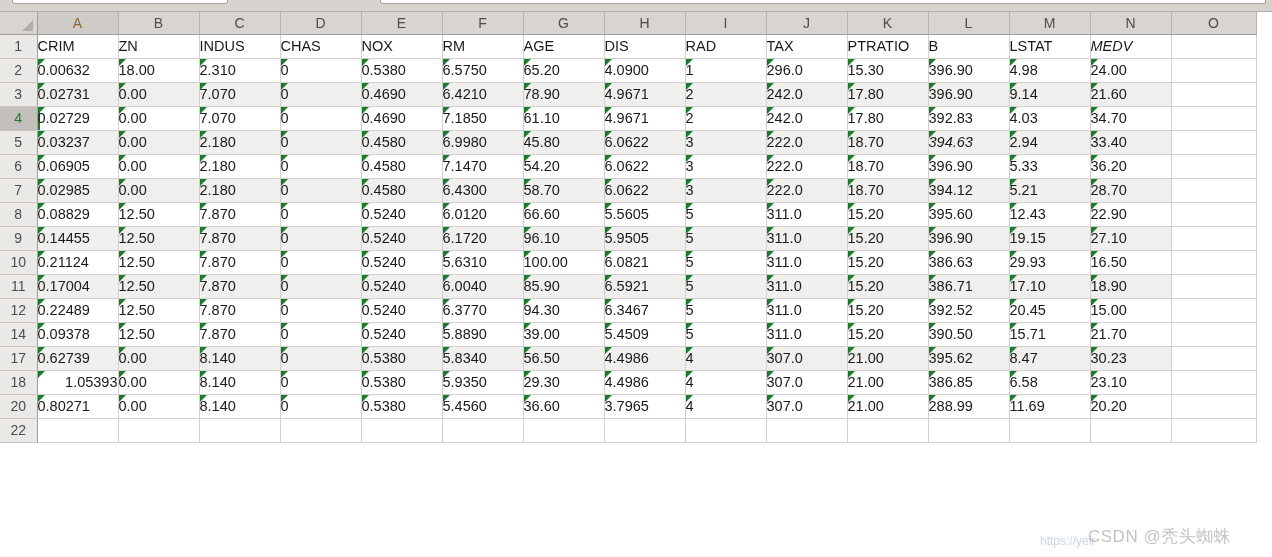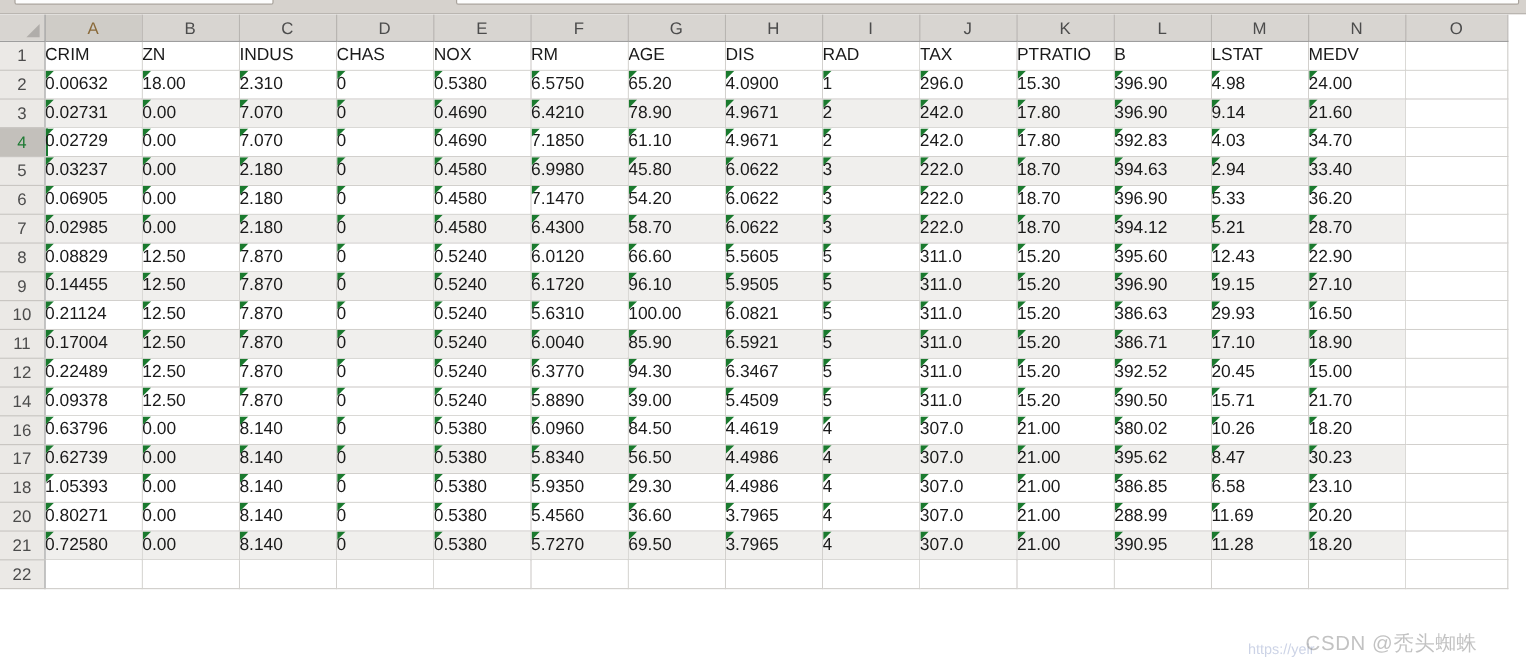--- a/index.html
+++ b/index.html
@@ -187,21 +187,21 @@
             <td class="cell" style="width: 81px;">CHAS</td>
             <td class="cell" style="width: 81px;">NOX</td>
             <td class="cell" style="width: 81px;">RM</td>
             <td class="cell" style="width: 81px;">AGE</td>
             <td class="cell" style="width: 81px;">DIS</td>
             <td class="cell" style="width: 81px;">RAD</td>
             <td class="cell" style="width: 81px;">TAX</td>
             <td class="cell" style="width: 81px;">PTRATIO</td>
             <td class="cell" style="width: 81px;">B</td>
             <td class="cell" style="width: 81px;">LSTAT</td>
-            <td class="cell" style="width: 81px;">MEDV</td>
+            <td class="cell" style="width: 81px; font-style: italic;">MEDV</td>
             <td class="cell empty" style="width: 85px;"></td>
           </tr>
           <tr>
             <td class="rowhead">2</td>
             <td class="cell flag" style="width: 81px;">0.00632</td>
             <td class="cell flag" style="width: 81px;">18.00</td>
             <td class="cell flag" style="width: 81px;">2.310</td>
             <td class="cell flag" style="width: 81px;">0</td>
             <td class="cell flag" style="width: 81px;">0.5380</td>
             <td class="cell flag" style="width: 81px;">6.5750</td>
@@ -257,21 +257,21 @@
             <td class="cell flag" style="width: 81px;">0.00</td>
             <td class="cell flag" style="width: 81px;">2.180</td>
             <td class="cell flag" style="width: 81px;">0</td>
             <td class="cell flag" style="width: 81px;">0.4580</td>
             <td class="cell flag" style="width: 81px;">6.9980</td>
             <td class="cell flag" style="width: 81px;">45.80</td>
             <td class="cell flag" style="width: 81px;">6.0622</td>
             <td class="cell flag" style="width: 81px;">3</td>
             <td class="cell flag" style="width: 81px;">222.0</td>
             <td class="cell flag" style="width: 81px;">18.70</td>
-            <td class="cell flag" style="width: 81px;">394.63</td>
+            <td class="cell flag" style="width: 81px; font-style: italic;">394.63</td>
             <td class="cell flag" style="width: 81px;">2.94</td>
             <td class="cell flag" style="width: 81px;">33.40</td>
             <td class="cell empty" style="width: 85px;"></td>
           </tr>
           <tr>
             <td class="rowhead">6</td>
             <td class="cell flag" style="width: 81px;">0.06905</td>
             <td class="cell flag" style="width: 81px;">0.00</td>
             <td class="cell flag" style="width: 81px;">2.180</td>
             <td class="cell flag" style="width: 81px;">0</td>
@@ -406,59 +406,41 @@
             <td class="cell flag" style="width: 81px;">39.00</td>
             <td class="cell flag" style="width: 81px;">5.4509</td>
             <td class="cell flag" style="width: 81px;">5</td>
             <td class="cell flag" style="width: 81px;">311.0</td>
             <td class="cell flag" style="width: 81px;">15.20</td>
             <td class="cell flag" style="width: 81px;">390.50</td>
             <td class="cell flag" style="width: 81px;">15.71</td>
             <td class="cell flag" style="width: 81px;">21.70</td>
             <td class="cell empty" style="width: 85px;"></td>
           </tr>
-          <tr>
-            <td class="rowhead">16</td>
-            <td class="cell flag" style="width: 81px;">0.63796</td>
-            <td class="cell flag" style="width: 81px;">0.00</td>
-            <td class="cell flag" style="width: 81px;">8.140</td>
-            <td class="cell flag" style="width: 81px;">0</td>
-            <td class="cell flag" style="width: 81px;">0.5380</td>
-            <td class="cell flag" style="width: 81px;">6.0960</td>
-            <td class="cell flag" style="width: 81px;">84.50</td>
-            <td class="cell flag" style="width: 81px;">4.4619</td>
-            <td class="cell flag" style="width: 81px;">4</td>
-            <td class="cell flag" style="width: 81px;">307.0</td>
-            <td class="cell flag" style="width: 81px;">21.00</td>
-            <td class="cell flag" style="width: 81px;">380.02</td>
-            <td class="cell flag" style="width: 81px;">10.26</td>
-            <td class="cell flag" style="width: 81px;">18.20</td>
-            <td class="cell empty" style="width: 85px;"></td>
-          </tr>
           <tr class="alt">
             <td class="rowhead">17</td>
             <td class="cell flag" style="width: 81px;">0.62739</td>
             <td class="cell flag" style="width: 81px;">0.00</td>
             <td class="cell flag" style="width: 81px;">8.140</td>
             <td class="cell flag" style="width: 81px;">0</td>
             <td class="cell flag" style="width: 81px;">0.5380</td>
             <td class="cell flag" style="width: 81px;">5.8340</td>
             <td class="cell flag" style="width: 81px;">56.50</td>
             <td class="cell flag" style="width: 81px;">4.4986</td>
             <td class="cell flag" style="width: 81px;">4</td>
             <td class="cell flag" style="width: 81px;">307.0</td>
             <td class="cell flag" style="width: 81px;">21.00</td>
             <td class="cell flag" style="width: 81px;">395.62</td>
             <td class="cell flag" style="width: 81px;">8.47</td>
             <td class="cell flag" style="width: 81px;">30.23</td>
             <td class="cell empty" style="width: 85px;"></td>
           </tr>
           <tr>
             <td class="rowhead">18</td>
-            <td class="cell flag" style="width: 81px;">1.05393</td>
+            <td class="cell flag" style="width: 81px; text-align: right;">1.05393</td>
             <td class="cell flag" style="width: 81px;">0.00</td>
             <td class="cell flag" style="width: 81px;">8.140</td>
             <td class="cell flag" style="width: 81px;">0</td>
             <td class="cell flag" style="width: 81px;">0.5380</td>
             <td class="cell flag" style="width: 81px;">5.9350</td>
             <td class="cell flag" style="width: 81px;">29.30</td>
             <td class="cell flag" style="width: 81px;">4.4986</td>
             <td class="cell flag" style="width: 81px;">4</td>
             <td class="cell flag" style="width: 81px;">307.0</td>
             <td class="cell flag" style="width: 81px;">21.00</td>
@@ -478,38 +460,20 @@
             <td class="cell flag" style="width: 81px;">36.60</td>
             <td class="cell flag" style="width: 81px;">3.7965</td>
             <td class="cell flag" style="width: 81px;">4</td>
             <td class="cell flag" style="width: 81px;">307.0</td>
             <td class="cell flag" style="width: 81px;">21.00</td>
             <td class="cell flag" style="width: 81px;">288.99</td>
             <td class="cell flag" style="width: 81px;">11.69</td>
             <td class="cell flag" style="width: 81px;">20.20</td>
             <td class="cell empty" style="width: 85px;"></td>
           </tr>
-          <tr class="alt">
-            <td class="rowhead">21</td>
-            <td class="cell flag" style="width: 81px;">0.72580</td>
-            <td class="cell flag" style="width: 81px;">0.00</td>
-            <td class="cell flag" style="width: 81px;">8.140</td>
-            <td class="cell flag" style="width: 81px;">0</td>
-            <td class="cell flag" style="width: 81px;">0.5380</td>
-            <td class="cell flag" style="width: 81px;">5.7270</td>
-            <td class="cell flag" style="width: 81px;">69.50</td>
-            <td class="cell flag" style="width: 81px;">3.7965</td>
-            <td class="cell flag" style="width: 81px;">4</td>
-            <td class="cell flag" style="width: 81px;">307.0</td>
-            <td class="cell flag" style="width: 81px;">21.00</td>
-            <td class="cell flag" style="width: 81px;">390.95</td>
-            <td class="cell flag" style="width: 81px;">11.28</td>
-            <td class="cell flag" style="width: 81px;">18.20</td>
-            <td class="cell empty" style="width: 85px;"></td>
-          </tr>
           <tr>
             <td class="rowhead">22</td>
             <td class="cell empty" style="width: 81px;"></td>
             <td class="cell empty" style="width: 81px;"></td>
             <td class="cell empty" style="width: 81px;"></td>
             <td class="cell empty" style="width: 81px;"></td>
             <td class="cell empty" style="width: 81px;"></td>
             <td class="cell empty" style="width: 81px;"></td>
             <td class="cell empty" style="width: 81px;"></td>
             <td class="cell empty" style="width: 81px;"></td>

